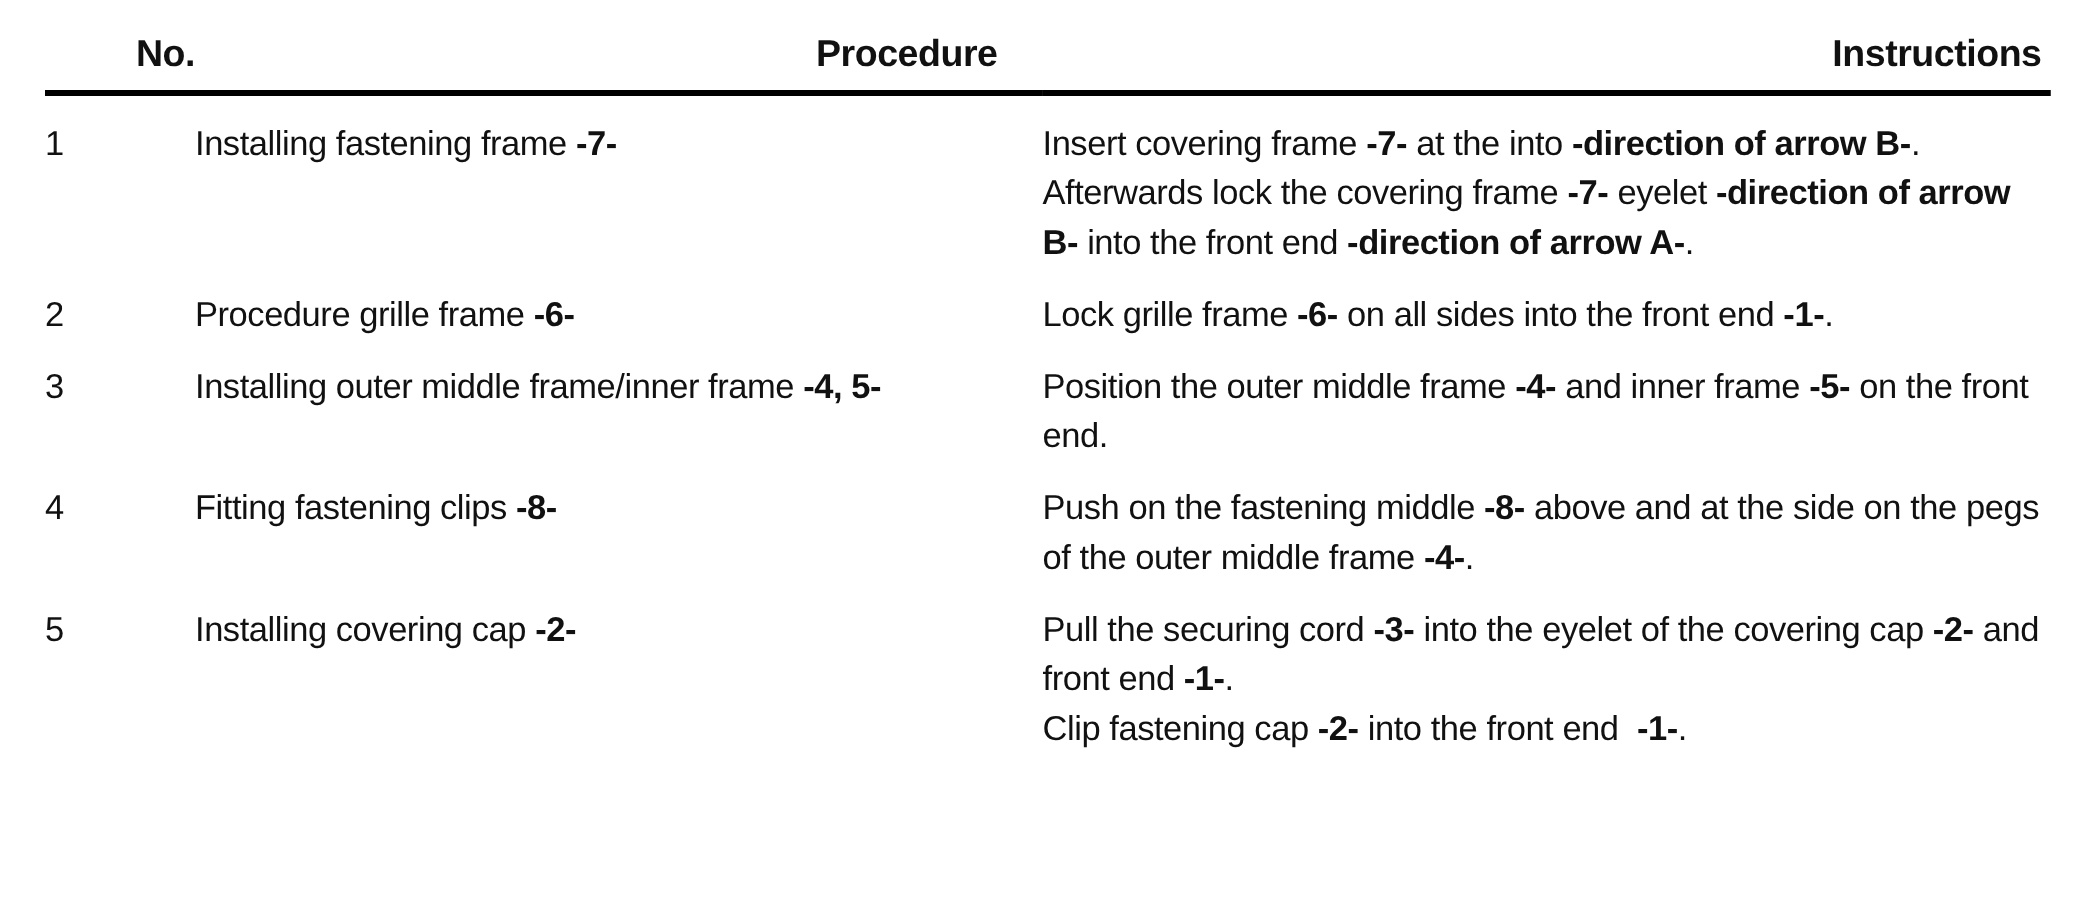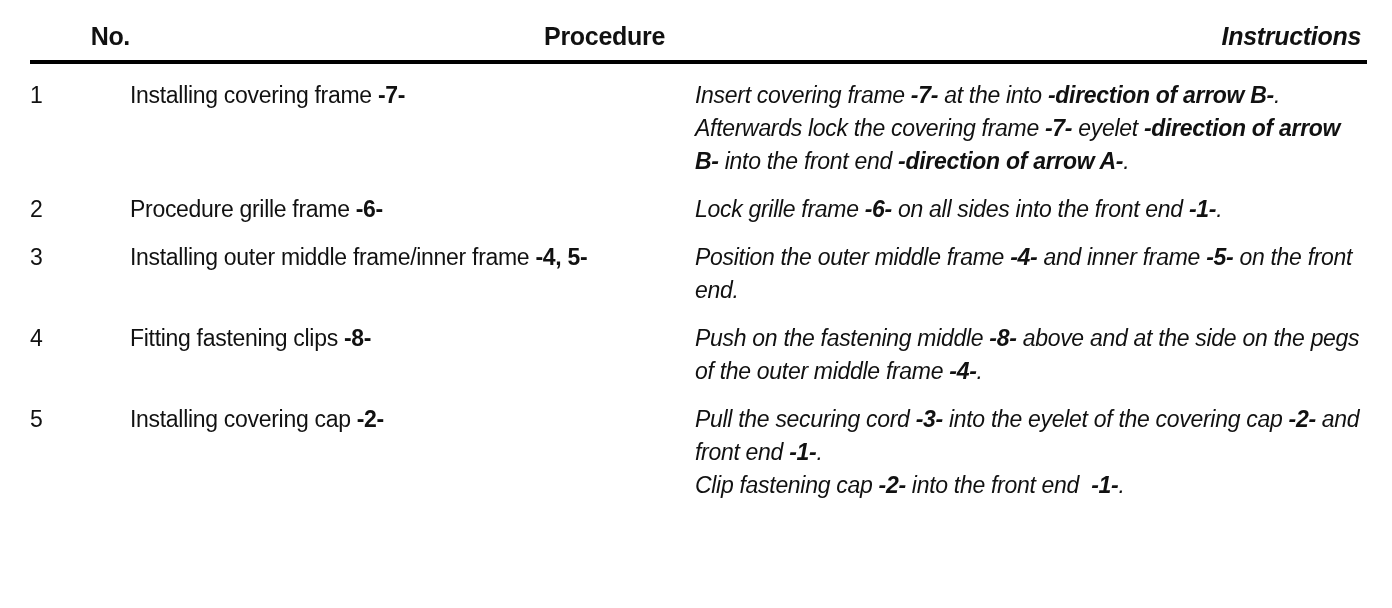--- a/index.html
+++ b/index.html
@@ -31,39 +31,39 @@
   }
   table.proc-table td {
     vertical-align: top;
     font-size: 23px;
     line-height: 33px;
     letter-spacing: -0.3px;
     padding: 15px 0 0 0;
   }
   .col-no    { width: 100px; }
   .col-proc  { width: 535px; padding-right: 30px !important; }
-  .col-instr { padding-right: 6px !important; font-style: italic; }
+  .col-instr { padding-right: 6px !important; }
   td b, .rich b { font-weight: 700; letter-spacing: -0.3px; }
 </style>
 </head>
 <body>
 
 <main>
   <table class="proc-table">
     <thead>
       <tr>
         <th class="col-no">No.</th>
         <th class="col-proc">Procedure</th>
         <th class="col-instr">Instructions</th>
       </tr>
     </thead>
     <tbody id="rows">
         <tr>
     <td class="col-no">1</td>
-    <td class="col-proc rich"><span>Installing covering frame </span><b>-7-</b></td>
+    <td class="col-proc rich"><span>Installing fastening frame </span><b>-7-</b></td>
     <td class="col-instr rich"><span>Insert covering frame </span><b>-7-</b><span> at the into </span><b>-direction of arrow B-</b><span>.</span><br><span>Afterwards lock the covering frame </span><b>-7-</b><span> eyelet </span><b>-direction of arrow B-</b><span> into the front end </span><b>-direction of arrow A-</b><span>.</span></td>
   </tr>
         <tr>
     <td class="col-no">2</td>
     <td class="col-proc rich"><span>Procedure grille frame </span><b>-6-</b></td>
     <td class="col-instr rich"><span>Lock grille frame </span><b>-6-</b><span> on all sides into the front end </span><b>-1-</b><span>.</span></td>
   </tr>
         <tr>
     <td class="col-no">3</td>
     <td class="col-proc rich"><span>Installing outer middle frame/inner frame </span><b>-4, 5-</b></td>

